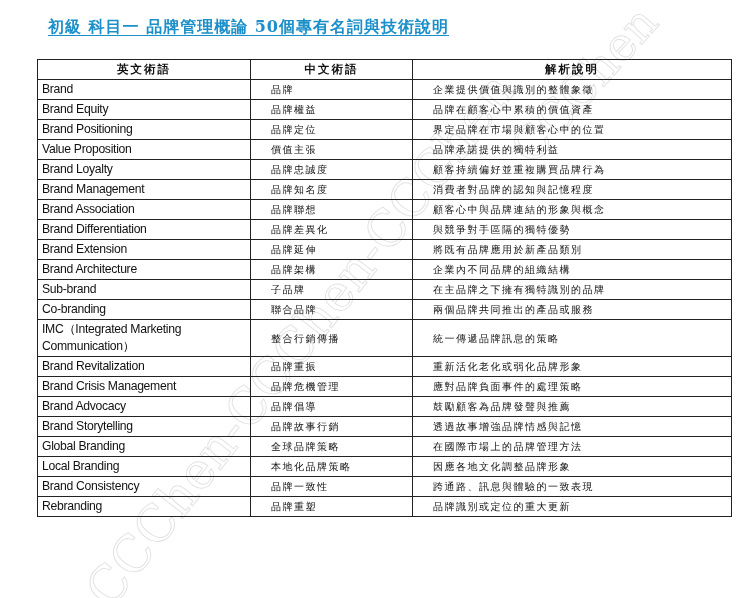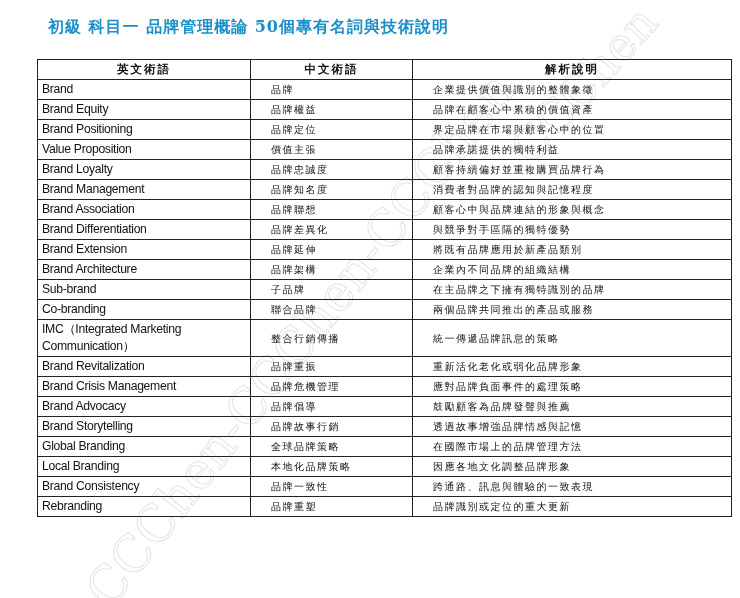--- a/index.html
+++ b/index.html
@@ -16,20 +16,21 @@
     color: #111111;
   }
   .title {
     position: absolute;
     left: 48px;
     top: 17px;
     font-family: "DejaVu Serif", serif;
     font-size: 16px;
     font-weight: bold;
     color: #1a8fc9;
+    text-decoration: underline;
     text-underline-offset: 3px;
     letter-spacing: 1px;
     white-space: nowrap;
   }
   table.terms {
     position: absolute;
     left: 37px;
     top: 59px;
     width: 694px;
     border-collapse: collapse;

